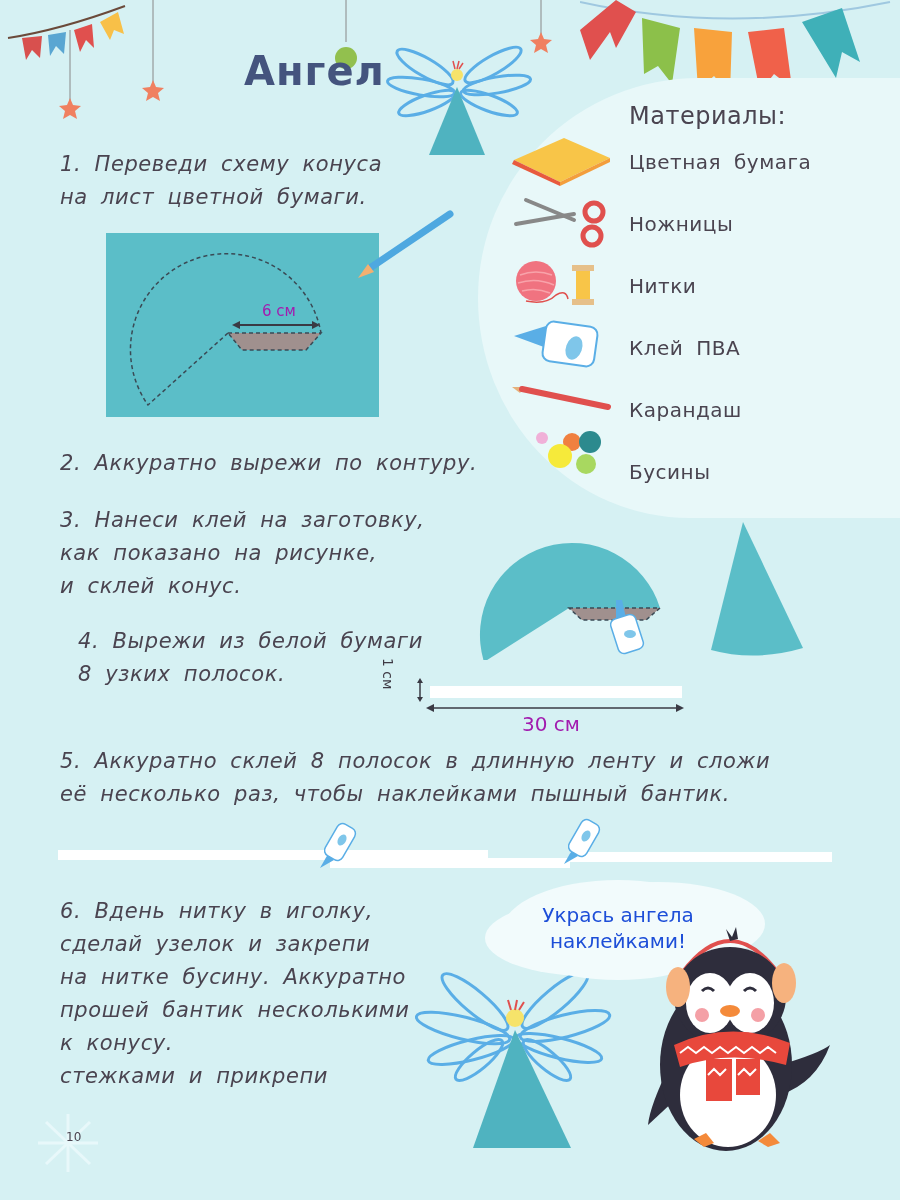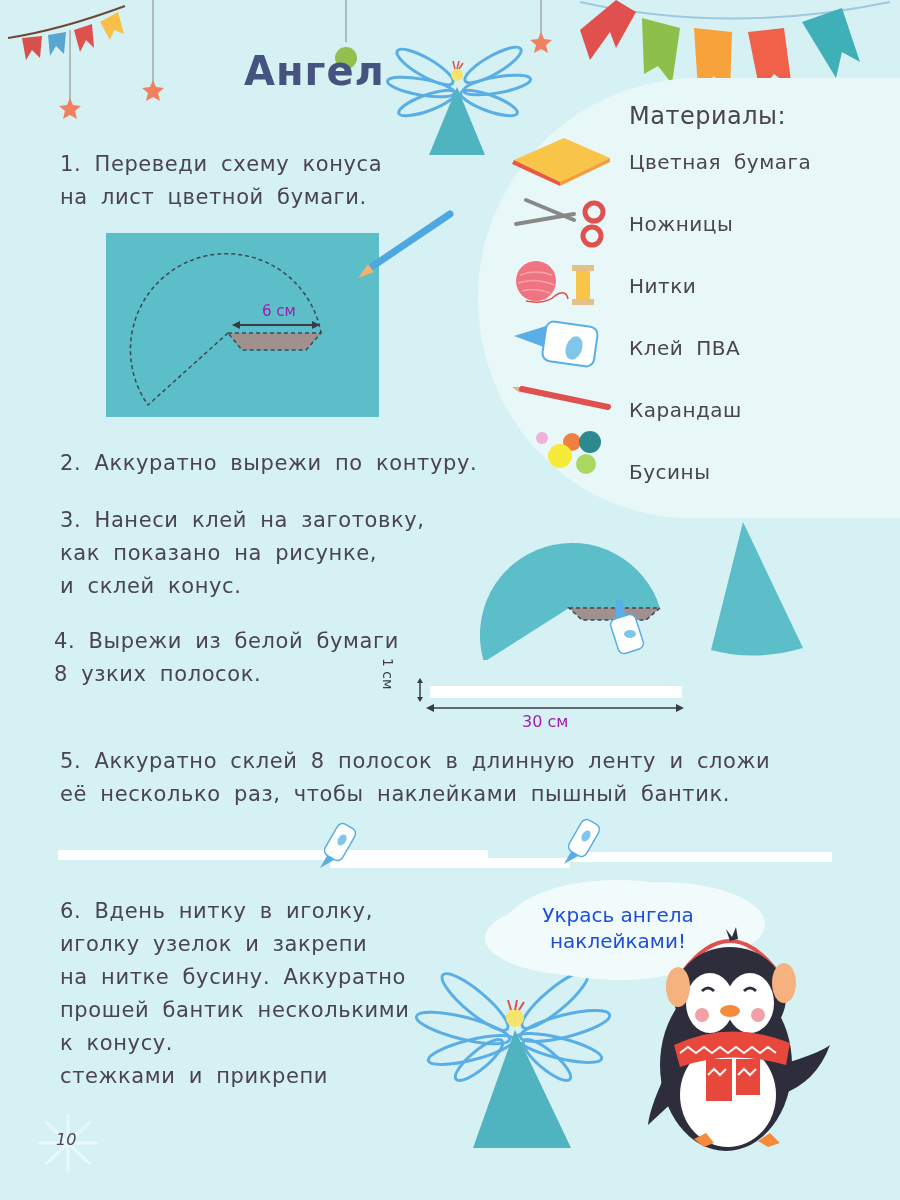--- a/index.html
+++ b/index.html
@@ -16,20 +16,21 @@
 
   .title {
     left: 228px; top: 48px;
     font-size: 40px; color: #44547e; letter-spacing: 1px;
     font-family: "DejaVu Sans", sans-serif;
     margin-left: 16px;
   }
   .step {
     font-size: 21px; line-height: 33px; color: #4a4450; letter-spacing: 0.6px;
     word-spacing: 6px;
+    font-style: italic;
   }
   .step p { white-space: nowrap; }
 
   .materials-blob {
     left: 478px; top: 78px; width: 460px; height: 440px;
     background: #e8f8f9; border-radius: 48% 0 0 46% / 50% 0 0 50%;
   }
   .mat-head { left: 629px; top: 102px; font-size: 24px; letter-spacing: 0.5px; }
   .mat-item { left: 629px; font-size: 20px; letter-spacing: 0.5px; white-space: nowrap; word-spacing: 6px; }
 
@@ -39,21 +40,21 @@
   .label-small { font-size: 15px; color: #a21caf; }
   .bubble {
     left: 503px; top: 880px; width: 230px; height: 100px;
     background: #f2fbfc; border-radius: 50%;
     box-shadow: 40px -6px 0 -8px #f2fbfc, -30px 8px 0 -12px #f2fbfc;
   }
   .bubble-text {
     left: 523px; top: 902px; width: 190px; text-align: center;
     font-size: 20px; line-height: 26px; color: #1d4ed8;
   }
-  .page-num { left: 56px; top: 1130px; font-size: 16px; color: #4a4450; font-style: italic; }
+  .page-num { left: 66px; top: 1130px; font-size: 12px; color: #4a4450; }
 </style>
 </head>
 <body>
 
 <div class="page">
 
   <svg class="abs" style="left:0;top:0" width="140" height="70">
     <path d="M8 38 Q60 30 125 6" stroke="#6b4a3a" stroke-width="2" fill="none"></path>
     <polygon points="22,38 42,36 40,58 32,50 26,60" fill="#d8504e"></polygon>
     <polygon points="48,35 66,32 64,54 56,46 50,56" fill="#5aa6d2"></polygon>
@@ -186,36 +187,36 @@
   </svg>
   <svg class="abs" style="left:610;top:600" width="50" height="60">
     <polygon points="6,0 12,0 16,18 6,18" fill="#5aaee6"></polygon>
     <rect x="4" y="16" width="26" height="36" rx="6" fill="#ffffff" stroke="#5aaee6" stroke-width="1.5" transform="rotate(-18 17 34)"></rect>
     <ellipse cx="20" cy="34" rx="6" ry="4" fill="#7fc6ea"></ellipse>
   </svg>
   <svg class="abs" style="left:705;top:512" width="100" height="150">
     <path d="M38 10 L6 138 Q50 150 98 136 Z" fill="#5bbec8"></path>
   </svg>
 
-  <div class="abs step" style="left:54px;top:625px">
+  <div class="abs step" style="left:78px;top:625px">
     <p>4. Вырежи из белой бумаги</p>
     <p>8 узких полосок.</p>
   </div>
 
   <div class="abs" style="left:396px;top:658px;transform:rotate(90deg);transform-origin:left top;font-size:14px;color:#3e3a44;white-space:nowrap;">1 см</div>
   <svg class="abs" style="left:410;top:676" width="290" height="40">
     <rect x="20" y="10" width="252" height="12" fill="#ffffff"></rect>
     <line x1="10" y1="4" x2="10" y2="24" stroke="#3a3a44" stroke-width="1.5"></line>
     <polygon points="10,2 7,7 13,7" fill="#3a3a44"></polygon>
     <polygon points="10,26 7,21 13,21" fill="#3a3a44"></polygon>
     <line x1="20" y1="32" x2="270" y2="32" stroke="#3a3a44" stroke-width="1.5"></line>
     <polygon points="16,32 24,28 24,36" fill="#3a3a44"></polygon>
     <polygon points="274,32 266,28 266,36" fill="#3a3a44"></polygon>
   </svg>
-  <div class="abs label-small" style="left:522px;top:712px;font-size:16px">30 см</div>
+  <div class="abs label-small" style="left:522px;top:712px;font-size:20px">30 см</div>
 
   <div class="abs step" style="left:60px;top:745px">
     <p>5. Аккуратно склей 8 полосок в длинную ленту и сложи</p>
     <p>её несколько раз, чтобы наклейками пышный бантик.</p>
   </div>
 
   <div class="abs" style="left:58px;top:850px;width:430px;height:10px;background:#ffffff"></div>
   <div class="abs" style="left:330px;top:858px;width:240px;height:10px;background:#ffffff"></div>
   <div class="abs" style="left:570px;top:852px;width:262px;height:10px;background:#ffffff"></div>
   <svg class="abs" style="left:316;top:818" width="50" height="54">
@@ -224,21 +225,21 @@
     <ellipse cx="26" cy="22" rx="4" ry="6" fill="#7fc6ea" transform="rotate(30 26 22)"></ellipse>
   </svg>
   <svg class="abs" style="left:560;top:814" width="50" height="54">
     <polygon points="4,50 12,36 18,42" fill="#5aaee6"></polygon>
     <rect x="14" y="6" width="20" height="36" rx="6" fill="#ffffff" stroke="#5aaee6" stroke-width="1.5" transform="rotate(30 24 24)"></rect>
     <ellipse cx="26" cy="22" rx="4" ry="6" fill="#7fc6ea" transform="rotate(30 26 22)"></ellipse>
   </svg>
 
   <div class="abs step" style="left:60px;top:895px">
     <p>6. Вдень нитку в иголку,</p>
-    <p>иголку узелок и закрепи</p>
+    <p>сделай узелок и закрепи</p>
     <p>на нитке бусину. Аккуратно</p>
     <p>прошей бантик несколькими</p>
     <p>к конусу.</p>
     <p>стежками и прикрепи</p>
   </div>
 
   <svg class="abs" style="left:415;top:960" width="200" height="190">
     <g fill="none" stroke="#5aaee6" stroke-width="3">
       <ellipse cx="60" cy="42" rx="42" ry="11" transform="rotate(40 60 42)"></ellipse>
       <ellipse cx="48" cy="68" rx="48" ry="11" transform="rotate(14 48 68)"></ellipse>

